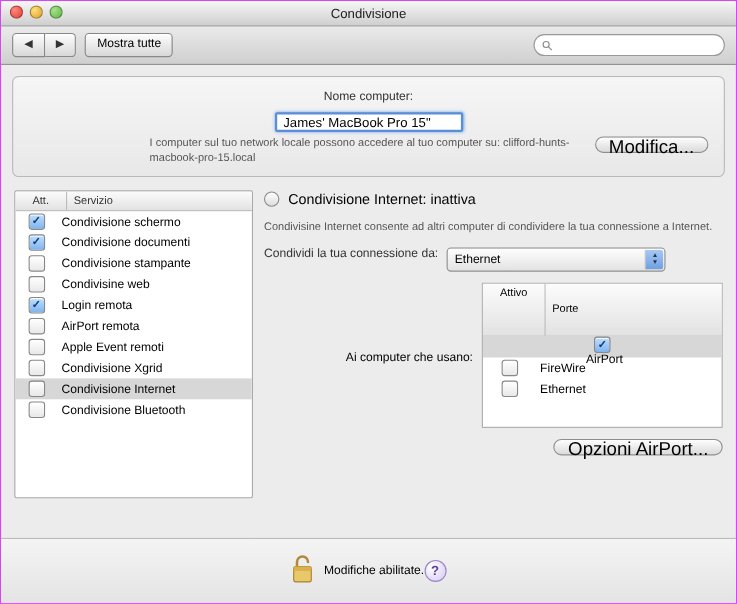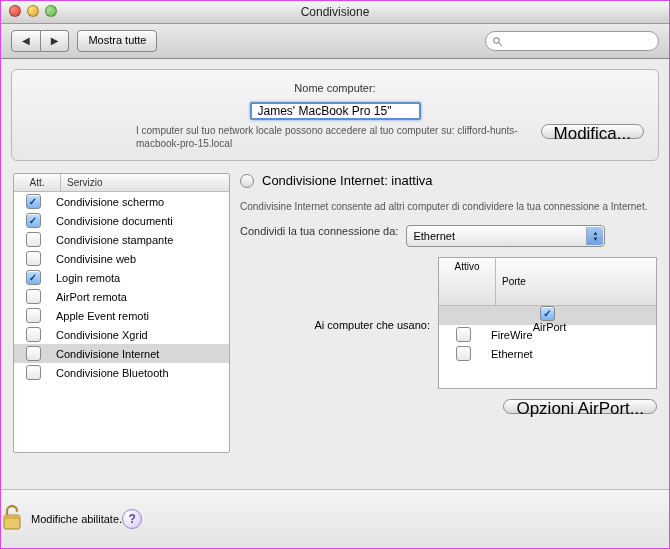--- a/index.html
+++ b/index.html
@@ -61,21 +61,21 @@
   .ports{flex:1;border:1px solid #a9a9a9;background:#fff;height:130px;}
   .ports-head{display:flex;background:linear-gradient(#fcfcfc,#e2e2e2);border-bottom:1px solid #bbb;font-size:10px;}
   .ports-head .p1{width:48px;padding:3px 4px;border-right:1px solid #bbb;text-align:center;}
   .ports-head .p2{flex:1;padding:18px 6px;}
   .port-row{display:flex;align-items:center;height:19px;font-size:11px;}
   .port-row.sel{background:#d7d7d7;flex-direction:column;}
   .port-row .p1{width:48px;display:flex;justify-content:center;}
   .port-row .p2{flex:1;padding-left:4px;}
   .opts{display:flex;justify-content:flex-end;margin-top:10px;}
   
-  .footer{position:absolute;left:0;right:0;bottom:0;height:58px;border-top:1px solid #bbb;background:linear-gradient(#f4f4f4,#e4e4e4);display:flex;align-items:center;padding:0 0;justify-content:flex-start;}
+  .footer{position:absolute;left:0;right:0;bottom:0;height:58px;border-top:1px solid #bbb;background:linear-gradient(#f4f4f4,#e4e4e4);display:flex;align-items:center;padding:0 0;justify-content:center;}
   .lockwrap{display:flex;align-items:center;gap:8px;}
   .lock svg{width:22px;height:28px;}
   .help{width:18px;height:18px;border-radius:50%;border:1px solid #9b84c9;background:radial-gradient(circle at 30% 30%,#fff,#d7c8f2);color:#5b3fa0;display:flex;align-items:center;justify-content:center;font-size:12px;font-weight:bold;}
 </style>
 </head>
 <body>
 
 <div class="window">
 
   <div class="titlebar">

